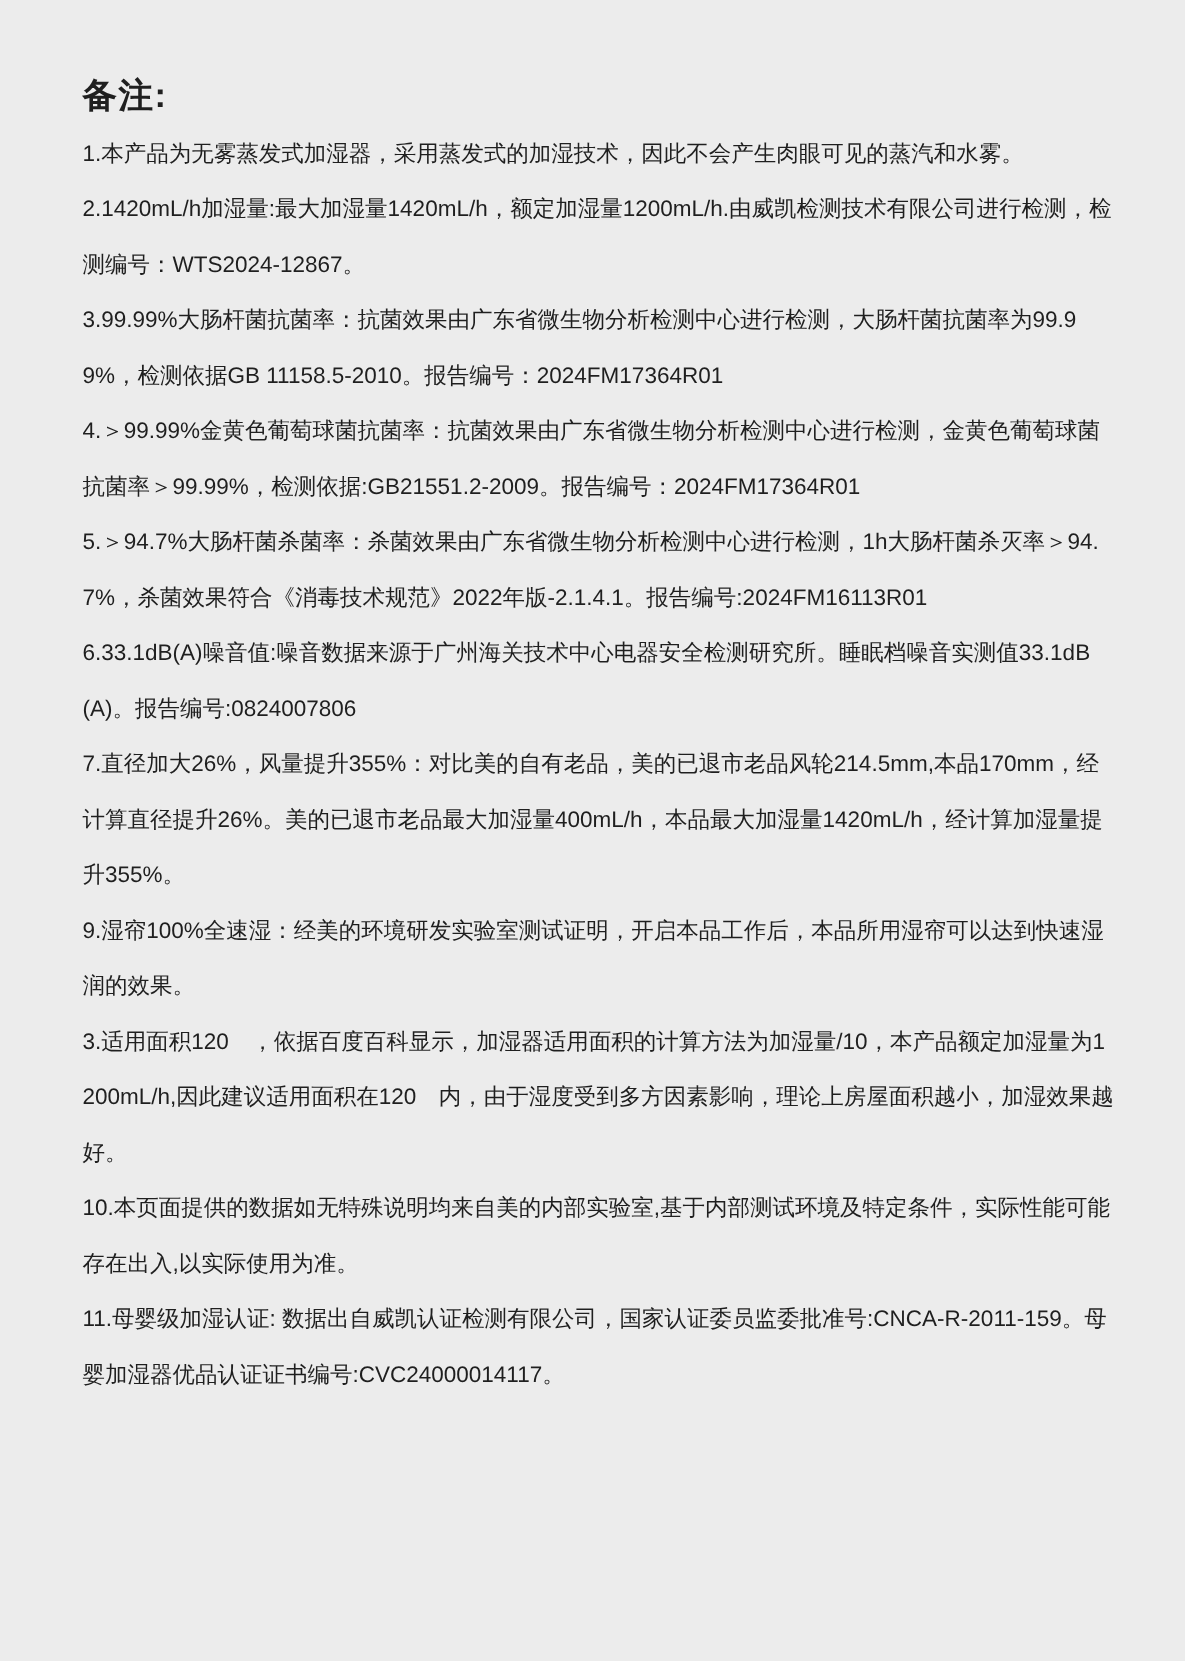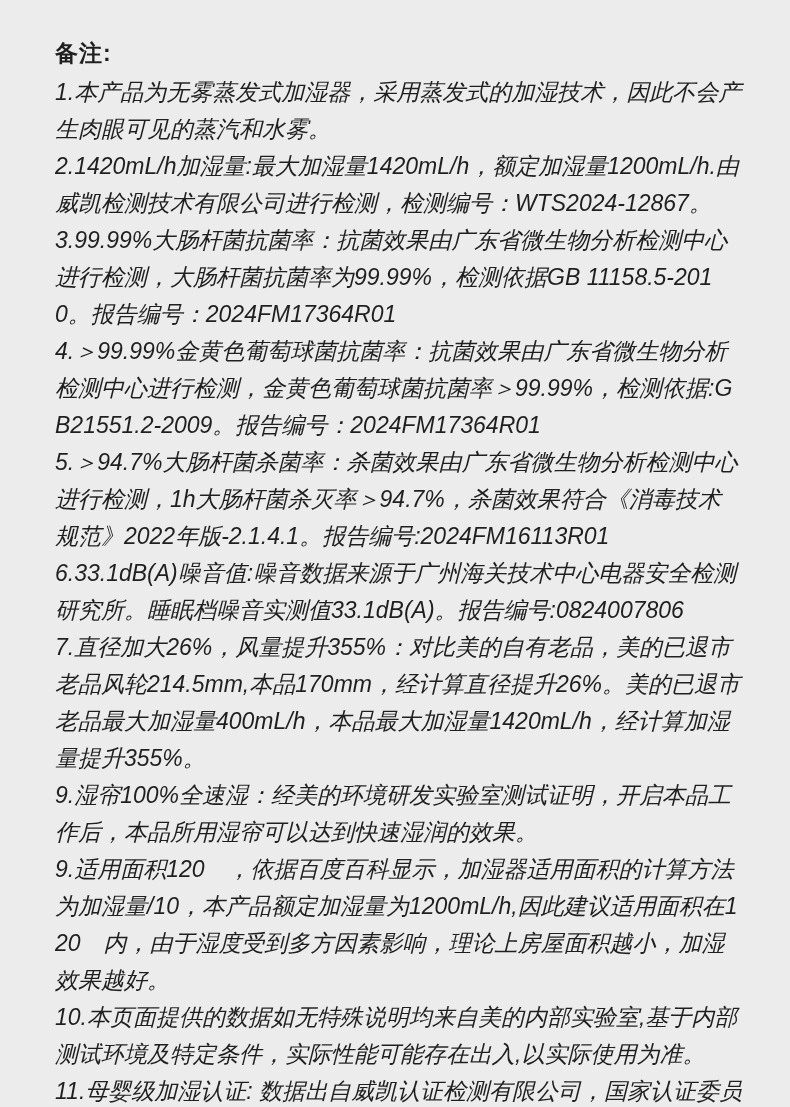--- a/index.html
+++ b/index.html
@@ -9,48 +9,47 @@
   body {
     width: 790px;
     height: 1107px;
     overflow: hidden;
     font-family: "Liberation Sans", sans-serif;
   }
   .page {
     box-sizing: border-box;
     width: 790px;
     height: 1107px;
-    padding: 32px 47px 0 55px;
+    padding: 42px 47px 0 55px;
   }
   .title {
     font-size: 23px;
     font-weight: bold;
     line-height: 42px;
     margin: 0;
     letter-spacing: 1px;
   }
   .note {
-    font-size: 23px;
+    font-size: 15px;
     line-height: 37px;
     margin: 0;
     text-align: left;
     word-break: break-all;
     overflow-wrap: anywhere;
-    font-style: italic;
   }
 </style>
 </head>
 <body style="background: rgb(236, 236, 236); color: rgb(31, 31, 31);">
 
 <div class="page">
   <h1 class="title">备注:</h1>
   <p class="note">1.本产品为无雾蒸发式加湿器，采用蒸发式的加湿技术，因此不会产生肉眼可见的蒸汽和水雾。</p>
   <p class="note">2.1420mL/h加湿量:最大加湿量1420mL/h，额定加湿量1200mL/h.由威凯检测技术有限公司进行检测，检测编号：WTS2024-12867。</p>
   <p class="note">3.99.99%大肠杆菌抗菌率：抗菌效果由广东省微生物分析检测中心进行检测，大肠杆菌抗菌率为99.99%，检测依据GB 11158.5-2010。报告编号：2024FM17364R01</p>
   <p class="note">4.＞99.99%金黄色葡萄球菌抗菌率：抗菌效果由广东省微生物分析检测中心进行检测，金黄色葡萄球菌抗菌率＞99.99%，检测依据:GB21551.2-2009。报告编号：2024FM17364R01</p>
   <p class="note">5.＞94.7%大肠杆菌杀菌率：杀菌效果由广东省微生物分析检测中心进行检测，1h大肠杆菌杀灭率＞94.7%，杀菌效果符合《消毒技术规范》2022年版-2.1.4.1。报告编号:2024FM16113R01</p>
   <p class="note">6.33.1dB(A)噪音值:噪音数据来源于广州海关技术中心电器安全检测研究所。睡眠档噪音实测值33.1dB(A)。报告编号:0824007806</p>
   <p class="note">7.直径加大26%，风量提升355%：对比美的自有老品，美的已退市老品风轮214.5mm,本品170mm，经计算直径提升26%。美的已退市老品最大加湿量400mL/h，本品最大加湿量1420mL/h，经计算加湿量提升355%。</p>
   <p class="note">9.湿帘100%全速湿：经美的环境研发实验室测试证明，开启本品工作后，本品所用湿帘可以达到快速湿润的效果。</p>
-  <p class="note">9.适用面积120　，依据百度百科显示，加湿器适用面积的计算方法为加湿量/10，本产品额定加湿量为1200mL/h,因此建议适用面积在120　内，由于湿度受到多方因素影响，理论上房屋面积越小，加湿效果越好。</p>
+  <p class="note">3.适用面积120　，依据百度百科显示，加湿器适用面积的计算方法为加湿量/10，本产品额定加湿量为1200mL/h,因此建议适用面积在120　内，由于湿度受到多方因素影响，理论上房屋面积越小，加湿效果越好。</p>
   <p class="note">10.本页面提供的数据如无特殊说明均来自美的内部实验室,基于内部测试环境及特定条件，实际性能可能存在出入,以实际使用为准。</p>
   <p class="note">11.母婴级加湿认证: 数据出自威凯认证检测有限公司，国家认证委员监委批准号:CNCA-R-2011-159。母婴加湿器优品认证证书编号:CVC24000014117。</p>
 </div>
 
 </body></html>

